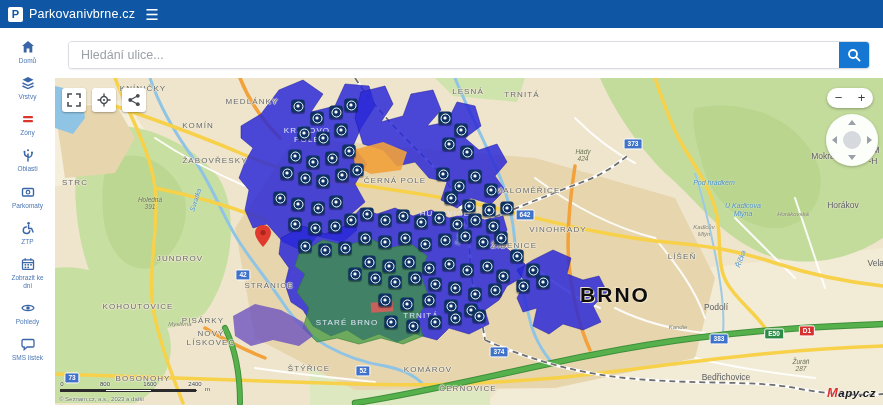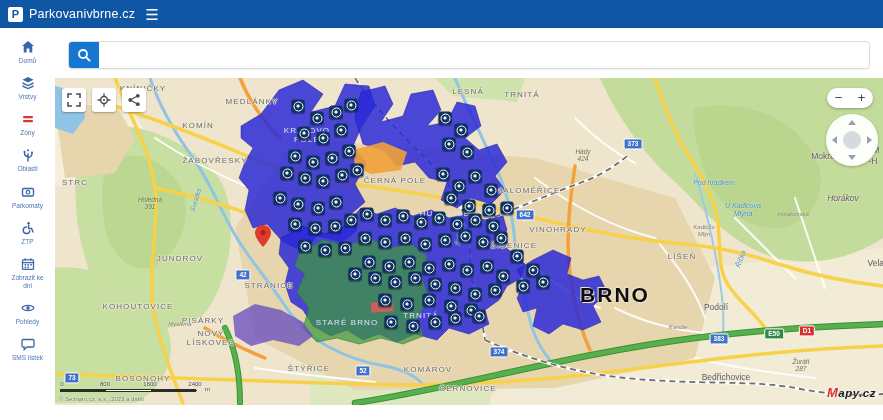--- a/index.html
+++ b/index.html
@@ -168,20 +168,21 @@
       <div class="side-item">
         <svg width="14" height="14" viewBox="0 0 14 14">
           <path d="M2.2 2.5 H11.8 C12.4 2.5 13 3.1 13 3.7 V8.8 C13 9.4 12.4 10 11.8 10 H6.2 L3.2 12.5 V10 H2.2 C1.6 10 1 9.4 1 8.8 V3.7 C1 3.1 1.6 2.5 2.2 2.5 Z" fill="none" stroke="#3a66a8" stroke-width="1.3"></path>
         </svg>
     <span class="side-label">SMS lístek</span>
       </div>
     </div>
 
   <div id="searchbar">
     <div class="search-box">
+      <input type="text" placeholder="Hledání ulice..." style="">
       <button class="search-btn">
         <svg width="14" height="14" viewBox="0 0 14 14">
           <circle cx="6" cy="6" r="4" fill="none" stroke="#fff" stroke-width="1.8"></circle>
           <line x1="9" y1="9" x2="12.6" y2="12.6" stroke="#fff" stroke-width="1.8" stroke-linecap="round"></line>
         </svg>
       </button>
     </div>
   </div>
 
   <div id="map">
@@ -343,21 +344,21 @@
 LÍSKOVEC</div>
       <div class="mlabel district" style="left: 254px; top: 291px;">ŠTÝŘICE</div>
       <div class="mlabel district" style="left: 373px; top: 292px;">KOMÁROV</div>
       <div class="mlabel district" style="left: 413px; top: 311px;">ČERNOVICE</div>
       <div class="mlabel district" style="left: 88px; top: 301px;">BOSONOHY</div>
       <div class="mlabel district" style="left: 20px; top: 105px;">STRC</div>
       <div class="mlabel city" style="left: 560px; top: 217px;">BRNO</div>
       <div class="mlabel village" style="left: 661px; top: 230px;">Podolí</div>
       <div class="mlabel village" style="left: 671px; top: 300px;">Bedřichovice</div>
       <div class="mlabel village" style="left: 768px; top: 79px;">Mokrá</div>
-      <div class="mlabel village" style="left: 788px; top: 121px; font-style: italic;">Horákov</div>
+      <div class="mlabel village" style="left: 788px; top: 128px;">Horákov</div>
       <div class="mlabel village" style="left: 821px; top: 73px;">M</div>
       <div class="mlabel village" style="left: 818px; top: 84px;">-H</div>
       <div class="mlabel village" style="left: 822px; top: 186px;">Velat</div>
       <div class="mlabel tiny" style="left: 623px; top: 249px;">Kandie</div>
       <div class="mlabel tiny" style="left: 125px; top: 246px;">Myslivna</div>
       <div class="mlabel tiny" style="left: 738px; top: 136px;">Horákovská</div>
       <div class="mlabel tiny" style="left: 649px; top: 153px;">Kadlcův
 Mlýn</div>
       <div class="mlabel nature" style="left: 528px; top: 77px;">Hády
 424</div>

